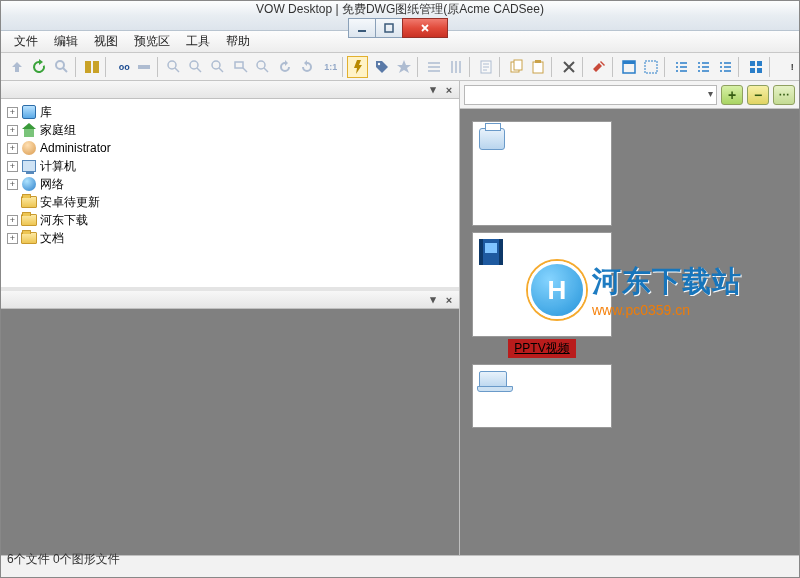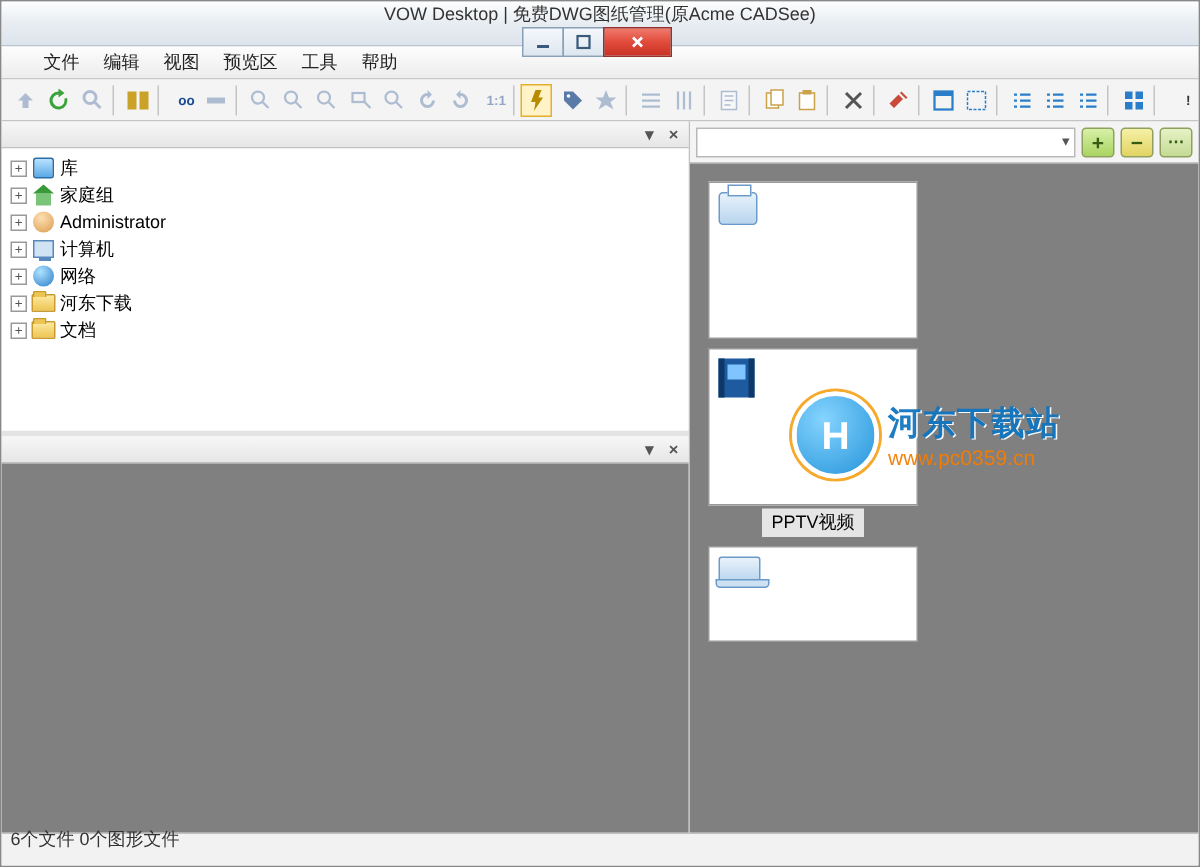--- a/index.html
+++ b/index.html
@@ -7,21 +7,21 @@
 
 .titlebar { height: 30px; background: linear-gradient(#fdfefe,#e8edf2 50%,#dde4ec); display:flex; align-items:center; border-bottom:1px solid #b8c4d0;flex-direction:column; }
 .titlebar .app-icon { width:16px; height:16px; margin:0 6px 0 8px; background:#2a76c6; border-radius:2px; position:relative; }
 .titlebar .app-icon::after{content:"";position:absolute;inset:3px;background:#fff;border-radius:1px;}
 .titlebar .title { flex:1; color:#333; }
 .winbtns { display:flex; height:20px; margin-right:3px; }
 .winbtn { width:28px; height:20px; border:1px solid #8aa0b8; background:linear-gradient(#f5f8fb,#dde6ef); margin-left:-1px; display:flex; align-items:center; justify-content:center; cursor:pointer; }
 .winbtn.close { width:46px; background:linear-gradient(#f07a6e,#e14b3b 50%,#c93224); border-color:#963028; }
 .winbtn svg { width:10px; height:10px; }
 
-.menubar { height:22px; background:linear-gradient(#fdfdfd,#ededed); border-bottom:1px solid #c8c8c8; display:flex; align-items:center; padding:0 20px; }
+.menubar { height:22px; background:linear-gradient(#fdfdfd,#ededed); border-bottom:1px solid #c8c8c8; display:flex; align-items:center; padding:0 5px; }
 .menuitem { padding:3px 8px; color:#222; cursor:pointer; }
 
 .toolbar { height:28px; background:#f4f4f4; border-bottom:1px solid #c4c4c4; display:flex; align-items:center; padding:0 4px; gap:1px; }
 .tsep { width:1px; height:20px; background:#c4c4c4; margin:0 3px; }
 .tbtn { width:22px; height:22px; display:flex; align-items:center; justify-content:flex-end; cursor:pointer; border:1px solid transparent; }
 .tbtn.active { background:#fff3c7; border-color:#e2b02e; }
 .tbtn svg, .tbtn .glyph { width:16px; height:16px; }
 .tbtn .txt { font-size:9px; font-weight:bold; color:#1a4a90; }
 .tbtn.dim { opacity:.45; }
 
@@ -49,27 +49,27 @@
 .pathbtn { width:22px; height:20px; border:1px solid #8fa060; border-radius:3px; display:flex; align-items:center; justify-content:center; cursor:pointer; }
 .pathbtn.add{background:linear-gradient(#d7f0a6,#a9d463);}
 .pathbtn.del{background:linear-gradient(#f6f0a6,#e1d463);}
 .pathbtn.dots{background:linear-gradient(#e6f2c6,#c4db94);}
 .pathbtn b{font-size:14px;color:#355c13;}
 
 .thumbs { flex:1; background:#808080; overflow:auto; padding:12px; display:flex; flex-direction:column; gap:6px; align-items:flex-start; position:relative; }
 .thumb { display:flex; flex-direction:column; align-items:center; }
 .thumb .frame { background:#fff; border:1px solid #999; padding:6px; width:140px; height:105px; display:flex; align-items:flex-start; justify-content:flex-start; }
 .thumb .frame.short { height:64px; }
-.thumb .caption { background:#e5e5e5; padding:1px 6px; margin-top:2px; }
+.thumb .caption { background:#b91c1c; padding:1px 6px; margin-top:2px;text-decoration:underline; }
 
 .watermark { position:absolute; top:152px; left:68px; pointer-events:none; opacity:.95; display:flex; align-items:center; }
 .wmcircle { width:58px; height:58px; border-radius:50%; background:radial-gradient(circle at 35% 30%,#7fd2ff,#1a8fd8); border:3px solid #fff; box-shadow:0 0 0 2px #f5a623; display:flex; align-items:center; justify-content:center; }
 .wmcircle span{color:#fff;font-size:26px;font-weight:bold;}
 .wmtext { margin-left:6px; }
-.wmtext .l1{color:#1275bf;font-size:22px;font-weight:bold;letter-spacing:1px;text-shadow:1px 1px #fff;}
+.wmtext .l1{color:#1275bf;font-size:29px;font-weight:bold;letter-spacing:1px;text-shadow:1px 1px #fff;}
 .wmtext .l2{color:#f57c00;font-size:14px;font-weight:normal;}
 
 .statusbar { height:22px; border-top:1px solid #c0c0c0; background:#f2f2f2; display:flex; align-items:flex-end; padding:12px 6px; color:#333; }
 
 
 .ic-folder{width:16px;height:12px;background:linear-gradient(#fde9a3,#edc552);border:1px solid #c99a2e;border-radius:1px;position:relative;}
 .ic-folder::before{content:"";position:absolute;top:-3px;left:0;width:7px;height:3px;background:#edc552;border:1px solid #c99a2e;border-bottom:none;border-radius:1px 1px 0 0;}
 .ic-lib{width:14px;height:14px;background:linear-gradient(#b9e2ff,#5aa9e6);border:1px solid #2c6ca8;border-radius:2px;}
 .ic-home{width:14px;height:14px;position:relative;}
 .ic-home::before{content:"";position:absolute;bottom:0;left:2px;width:10px;height:8px;background:#7ac47a;}
@@ -336,20 +336,27 @@
             <div class="label">计算机</div>
           </div>
           <div class="node">
             <div class="exp">+</div>
             <div class="nodeicon">
               <div class="ic-net"></div>
             </div>
             <div class="label">网络</div>
           </div>
           <div class="node">
+            <div class="spacer"></div>
+            <div class="nodeicon">
+              <div class="ic-folder"></div>
+            </div>
+            <div class="label">安卓待更新</div>
+          </div>
+          <div class="node">
             <div class="exp">+</div>
             <div class="nodeicon">
               <div class="ic-folder"></div>
             </div>
             <div class="label">河东下载</div>
           </div>
           <div class="node">
             <div class="exp">+</div>
             <div class="nodeicon">
               <div class="ic-folder"></div>

